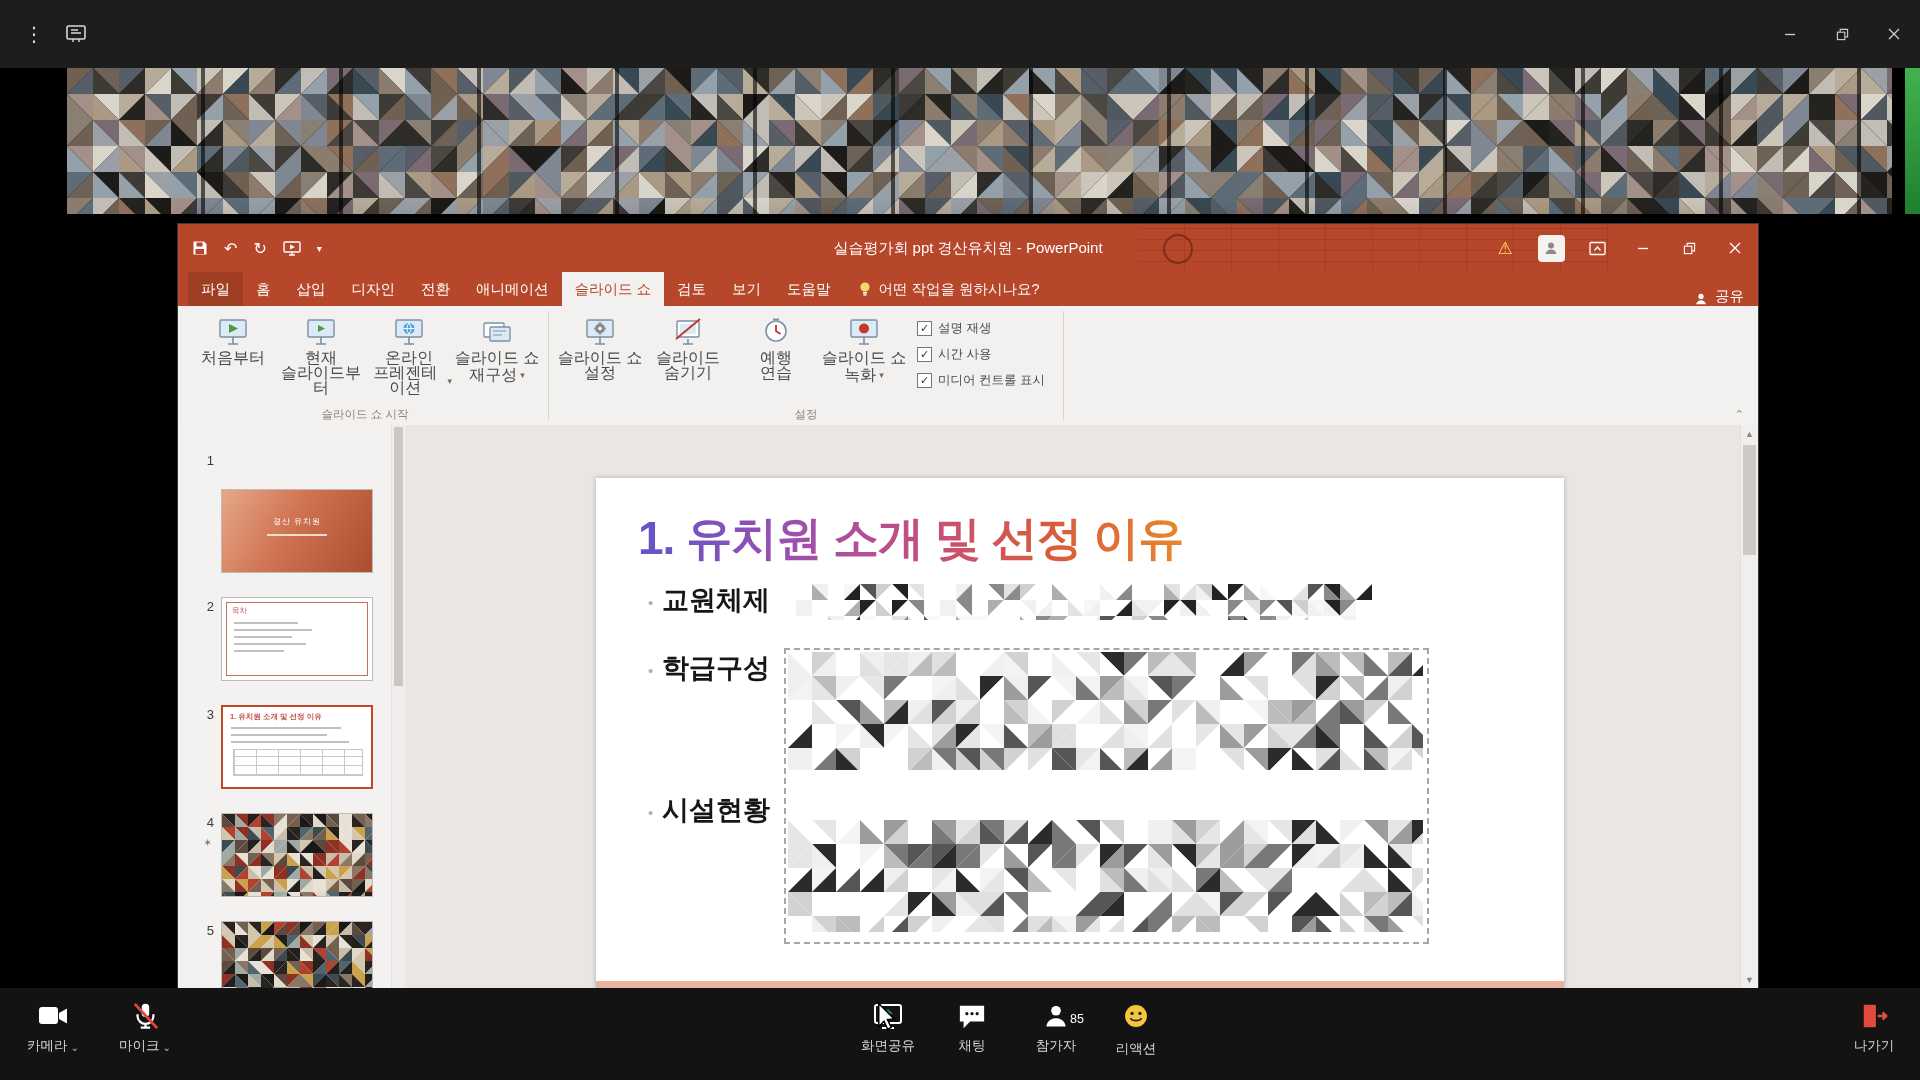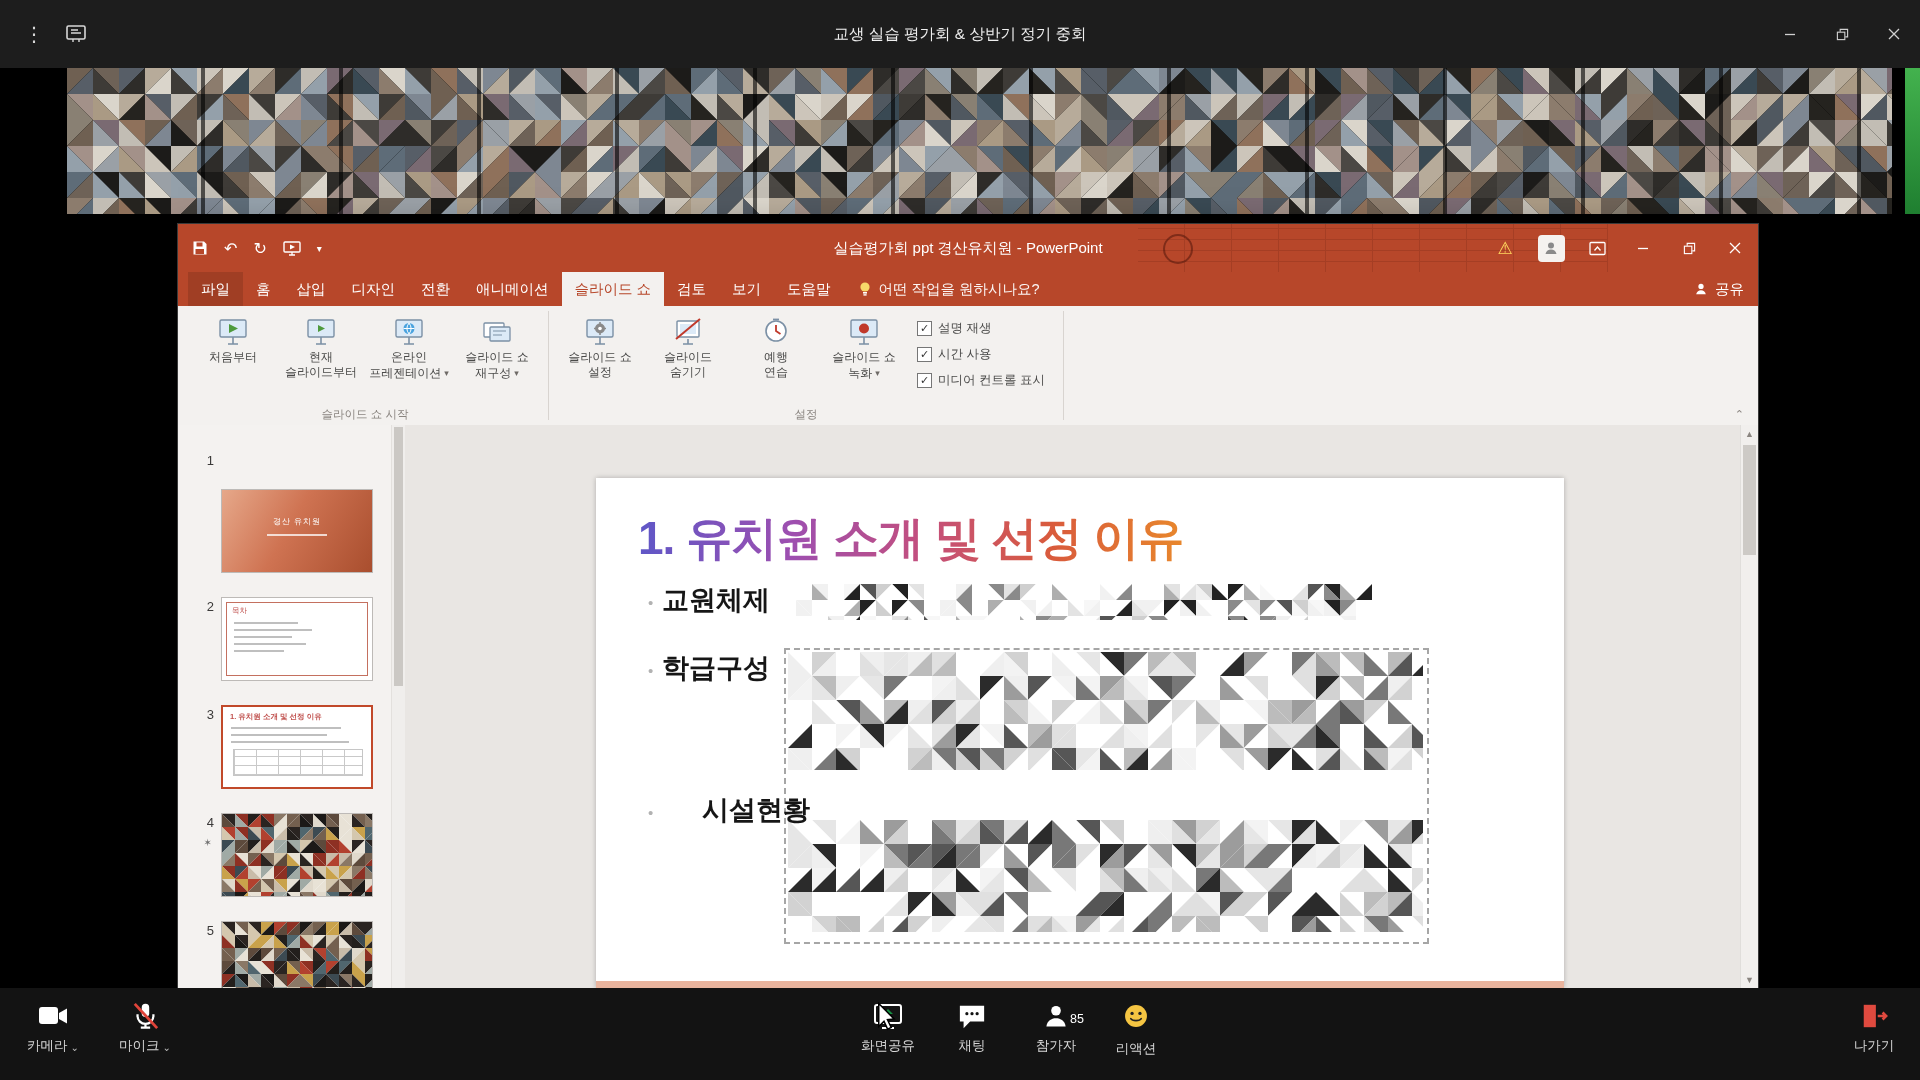--- a/index.html
+++ b/index.html
@@ -35,28 +35,28 @@
   .ppt-tb-right{position:absolute;right:0;top:0;height:100%;display:flex;align-items:center;z-index:2;}
   .tbicon{width:46px;height:100%;display:flex;align-items:center;justify-content:center;}
   .warn{color:#ffd75e;font-size:17px;}
   .avatar-box{width:27px;height:27px;border-radius:4px;background:#f5f2ef;display:flex;align-items:center;justify-content:center;}
   
   .ppt-tabs{height:34px;background:#B7472A;display:flex;align-items:stretch;padding-left:10px;color:#fff;font-size:14.5px;position:relative;}
   .tab{display:flex;align-items:center;padding:0 13px;cursor:default;white-space:nowrap;}
   .tab-file{background:rgba(0,0,0,.12);}
   .tab.active{background:#f3f1ef;color:#B7472A;}
   .tellme{display:flex;align-items:center;gap:7px;padding:0 14px;color:rgba(255,255,255,.95);}
-  .share{position:absolute;right:14px;top:0;height:100%;display:flex;align-items:center;gap:7px;}
+  .share{position:absolute;right:14px;top:0;height:100%;display:flex;align-items:flex-end;gap:7px;}
   
   .ribbon{position:relative;height:119px;background:#f3f1ef;border-bottom:1px solid #d8d4d0;display:flex;padding-left:6px;}
   .rgroup{display:flex;flex-direction:column;}
   .rgroup-content{flex:1;display:flex;align-items:flex-start;padding:6px 6px 0 6px;gap:2px;}
   .glabel{height:20px;font-size:11.5px;color:#8a8580;text-align:center;line-height:18px;}
   .rdiv{width:1px;background:#d8d4d0;margin:5px 2px;}
-  .bigbtn{width:86px;display:flex;flex-direction:column;align-items:center;padding-top:2px;color:#4a4a49;font-size:12px;line-height:15px;text-align:center;}
+  .bigbtn{width:86px;display:flex;flex-direction:column;align-items:center;padding-top:2px;color:#4a4a49;font-size:16px;line-height:15px;text-align:center;}
   .bigbtn .bicon{height:36px;display:flex;align-items:center;}
   .rl2{display:flex;align-items:center;gap:3px;justify-content:center;}
   .g-dd::before{content:"▾";font-size:9px;color:#6e6a66;}
   .cbcol{display:flex;flex-direction:column;gap:9px;padding:8px 10px 0 8px;font-size:12.5px;color:#4a4a49;}
   .cbrow{display:flex;align-items:center;gap:6px;white-space:nowrap;}
   .cb{width:13px;height:13px;background:#fff;border:1px solid #767676;display:inline-flex;align-items:center;justify-content:center;font-size:11px;color:#333;}
   .cb::before{content:"✓";}
   .mongroup{padding:10px 12px 0 10px;display:flex;flex-direction:column;gap:12px;font-size:12.5px;color:#4a4a49;}
   .monrow{display:flex;align-items:center;gap:7px;}
   .monselect{width:200px;height:23px;border:1px solid #ababab;background:#fff;display:flex;align-items:center;padding-left:8px;font-size:12.5px;color:#333;position:relative;}
@@ -120,21 +120,20 @@
     <div class="tb-left">
       <span class="g-dots">⋮</span>
       <span class="board-ic">
         <svg width="20" height="18" viewBox="0 0 20 18">
             <rect x="1" y="1" width="18" height="13" rx="1.5" fill="none" stroke="#d8d8d8" stroke-width="1.6"></rect>
             <path d="M5 5h7M5 8h10" stroke="#d8d8d8" stroke-width="1.4"></path>
             <path d="M7 14v3M13 14v3" stroke="#d8d8d8" stroke-width="1.4"></path>
           </svg>
       </span>
     </div>
-    <div class="tb-title">교생 실습 평가회 &amp; 상반기 정기 중회</div>
     <div class="tb-controls">
       <span class="wbtn">
           <svg width="12" height="12" viewBox="0 0 12 12">
             <path d="M1 6.5h10" stroke="currentColor" stroke-width="1.3"></path>
           </svg>
         </span>
       <span class="wbtn">
           <svg width="13" height="13" viewBox="0 0 14 14">
             <path d="M4.5 4V1.5h8v8H10" fill="none" stroke="currentColor" stroke-width="1.2"></path>
             <rect x="1.5" y="4.5" width="8" height="8" fill="none" stroke="currentColor" stroke-width="1.2"></rect>
@@ -2400,21 +2399,21 @@
                   <polygon points="552,96 576,120 552,120" fill="#d2d2d2"></polygon>
                   <polygon points="576,96 600,96 600,120" fill="#787878"></polygon>
                   <polygon points="576,96 600,120 576,120" fill="#e0e0e0"></polygon>
                   <polygon points="600,96 624,96 624,120" fill="#fff"></polygon>
                   <polygon points="600,96 624,120 600,120" fill="#9c9c9c"></polygon>
                   <polygon points="624,96 648,96 648,120" fill="#e0e0e0"></polygon>
                   <polygon points="624,96 648,120 624,120" fill="#fff"></polygon>
                 </svg></div>
           </div>
           <span class="bdot" style="left:52px;top:326px;">•</span>
-          <div class="bullet" style="left:66px;top:314px;margin-left:40px;">시설현황</div>
+          <div class="bullet" style="left:66px;top:314px;">시설현황</div>
           <div class="slide-footer"></div>
         </div>
         <div class="vscroll">
           <span class="varrow up">▲</span>
           <div class="vthumb"></div>
           <span class="varrow down">▼</span>
         </div>
       </div>
     </div>
   </div>

